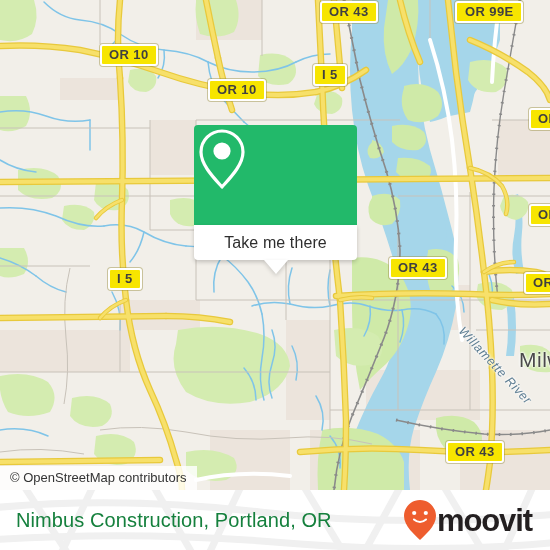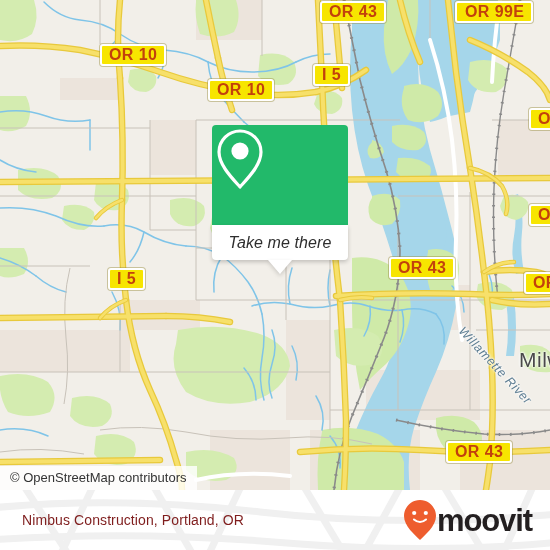--- a/index.html
+++ b/index.html
@@ -13,22 +13,22 @@
   
   .map{position:absolute;left:0;top:0;width:550px;height:490px;overflow:hidden;background:#f2efe9;}
   .map svg{position:absolute;left:0;top:0;}
 
   
   .shield{
     position:absolute;
     background:#f7e500;
     border:2px solid #ffffff;
     border-radius:3px;
-    color:#c2410c;
-    font-size:16px;
+    color:#404040;
+    font-size:13px;
     font-weight:bold;
     letter-spacing:.4px;
     padding:2px 7px 3px 7px;
     white-space:nowrap;
     box-shadow:0 0 0 1px rgba(150,140,60,.45);
     line-height:13px;
   }
 
   
   .maplabel{
@@ -56,21 +56,21 @@
   .attrib{
     position:absolute;left:0;bottom:0;
     background:rgba(255,255,255,.82);
     color:#333;
     font-size:13px;
     padding:4px 10px 5px 10px;
     white-space:nowrap;
   }
 
   
-  .callout{position:absolute;left:212px;top:125px;width:136px;font-style:italic;}
+  .callout{position:absolute;left:194px;top:125px;width:163px;}
   .callout-body{
     background:#22b96a;
     border-radius:4px 4px 0 0;
     height:100px;
     display:flex;align-items:center;justify-content:center;
   }
   .callout-foot{
     background:#ffffff;
     border-radius:0 0 4px 4px;
     height:35px;
@@ -89,22 +89,22 @@
     filter:drop-shadow(0 2px 2px rgba(0,0,0,.16));
   }
 
   
   .footer{
     position:absolute;left:0;top:490px;width:550px;height:60px;
     background:#ffffff;overflow:hidden;
   }
   .footer-wm{position:absolute;left:0;top:0;opacity:1;}
   .footer-title{
-    position:absolute;left:22px;top:50%;transform:translateY(-50%);
-    color:#7f1d1d;font-size:14px;letter-spacing:.1px;white-space:nowrap;
+    position:absolute;left:16px;top:50%;transform:translateY(-50%);
+    color:#15803d;font-size:20px;letter-spacing:.1px;white-space:nowrap;
   }
   .brand{
     position:absolute;right:18px;top:50%;transform:translateY(-50%);
     display:flex;align-items:center;gap:0;
   }
   .brand-text{
     color:#231f20;font-size:31px;font-weight:bold;letter-spacing:-1.1px;line-height:31px;
   }
 </style>
 </head>

